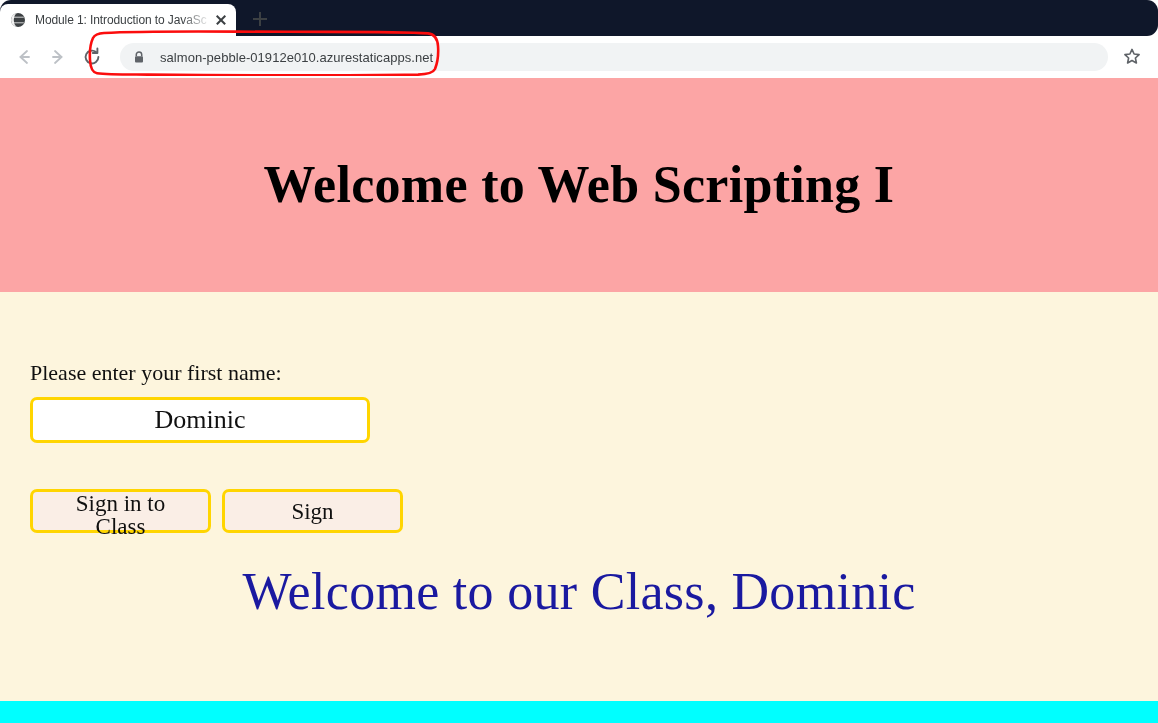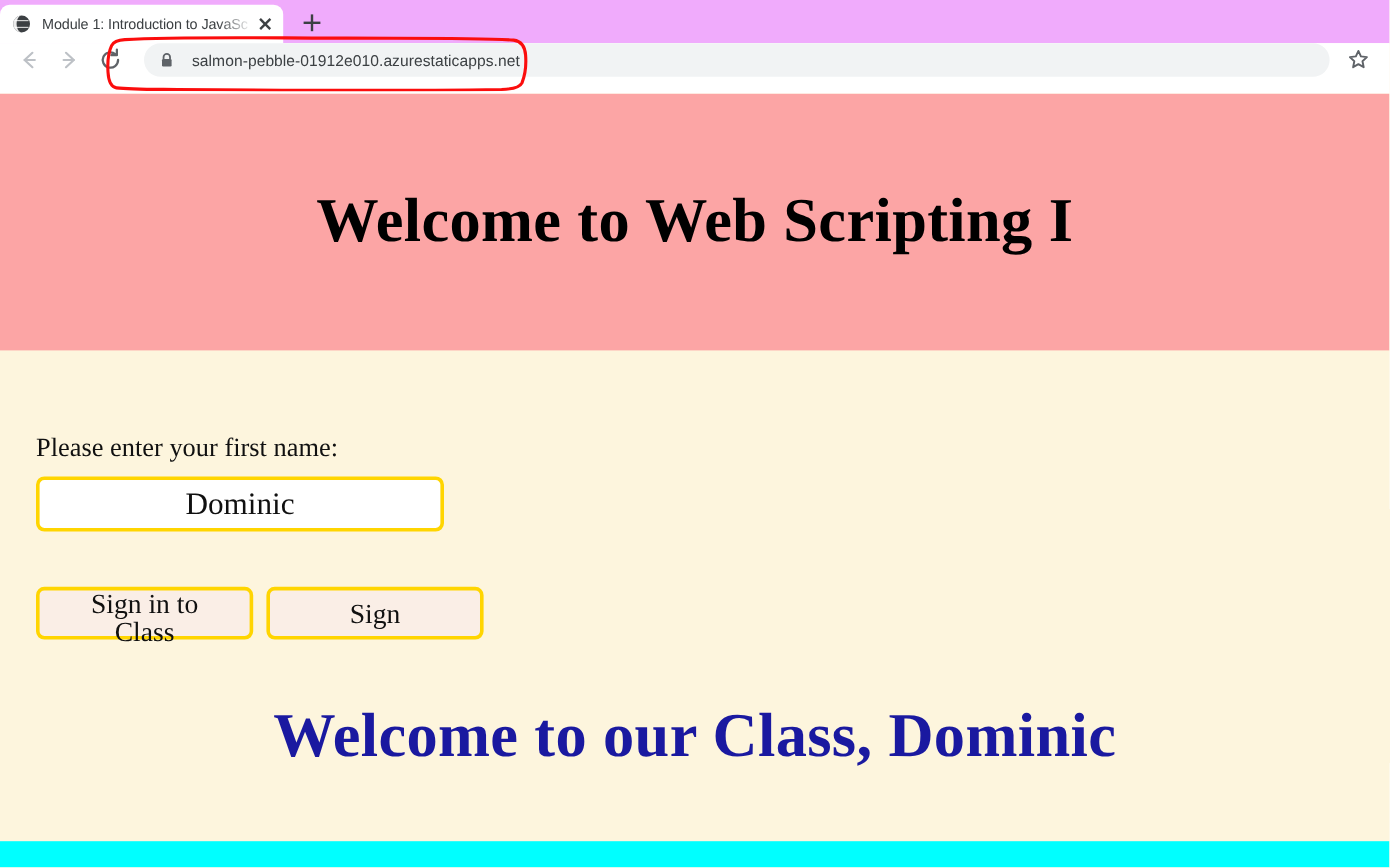--- a/index.html
+++ b/index.html
@@ -17,24 +17,25 @@
   
   .browser {
     width: 1158px;
     height: 723px;
     position: relative;
     overflow: hidden;
   }
 
   .tabstrip {
     height: 36px;
-    background: #f0abfc;
+    background: #0f172a;
     display: flex;
     align-items: flex-end;
     position: relative;
+    border-radius: 11px;
   }
 
   .tab {
     width: 236px;
     height: 32px;
     background: #ffffff;
     border-radius: 8px 8px 0 0;
     display: flex;
     align-items: center;
     padding: 0 6px 0 10px;
@@ -99,21 +100,21 @@
     left: 7px; top: 13px; width: 14px; height: 2px;
   }
   .newtab::after {
     left: 13px; top: 7px; width: 2px; height: 14px;
   }
 
   .toolbar {
     height: 42px;
     background: #ffffff;
     display: flex;
-    align-items: flex-start;
+    align-items: center;
     padding: 0 10px;
     box-sizing: border-box;
     position: relative;
   }
 
   .navbtn {
     width: 28px;
     height: 28px;
     margin-right: 6px;
     position: relative;
@@ -248,24 +249,23 @@
     cursor: pointer;
   }
   .form-button.signin { width: 181px; }
   .form-button.clear  { width: 181px; }
 
   .greeting {
     font-family: "Liberation Serif", serif;
     font-size: 52px;
     color: #1a19a0;
     text-align: center;
-    margin: 52px 0 0 0;
+    margin: 30px 0 0 0;
     line-height: 1.1;
     letter-spacing: 0.3px;
-    font-weight: bold;
   }
 
   .band-bottom {
     position: absolute;
     left: 0;
     bottom: 0;
     width: 1158px;
     height: 22px;
     background: #00ffff;
   }

